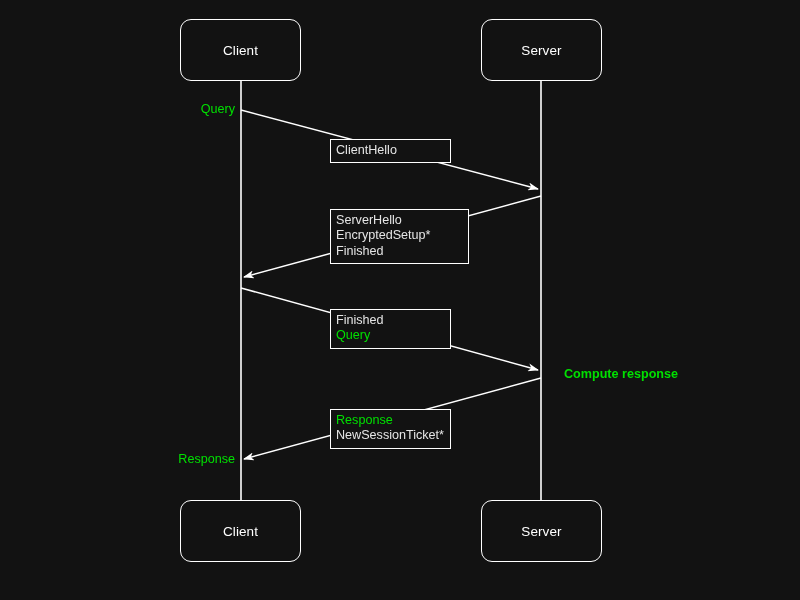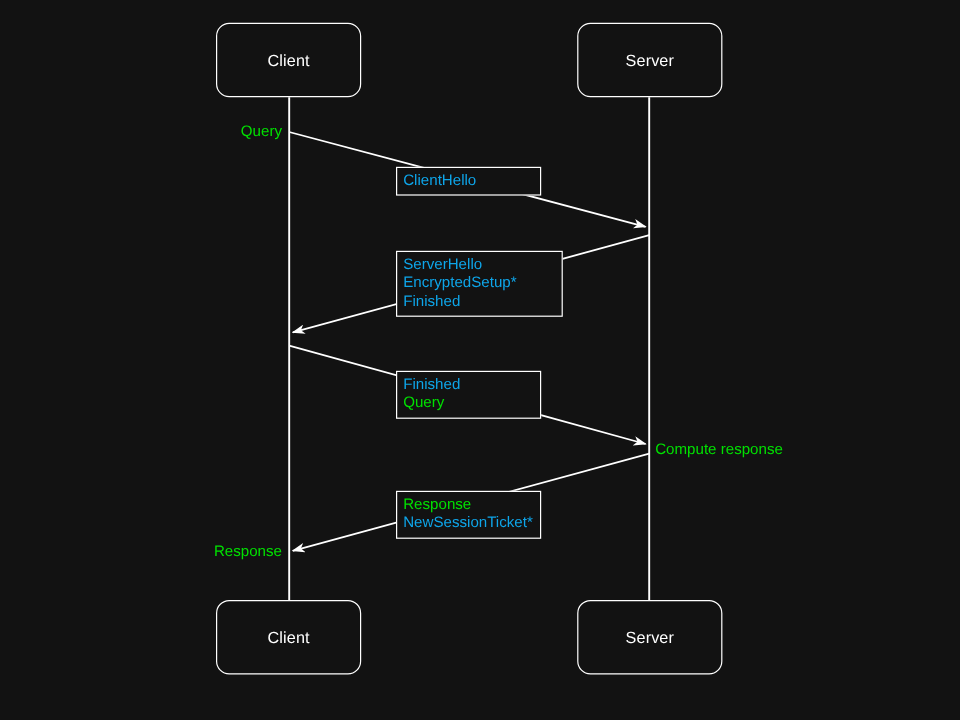--- a/index.html
+++ b/index.html
@@ -45,21 +45,21 @@
     background: #121212;
     padding: 3px 5px 4px 5px;
     line-height: 15.3px;
   }
   .msg-line {
     font-size: 12.6px;
     font-family: "Liberation Sans", sans-serif;
     white-space: nowrap;
     display: block;
   }
-  .t-white { color: #0ea5e9; }
+  .t-white { color: #e5e5e5; }
   .t-green { color: #00e000; }
   .side-label {
     position: absolute;
     font-size: 12.6px;
     font-family: "Liberation Sans", sans-serif;
     white-space: nowrap;
     color: #00e000;
   }
   .side-label.right-side { text-align: left; }
   .side-label.left-side { text-align: right; }
@@ -100,21 +100,21 @@
 
   <div class="actor-box" style="left:180px; top:500px; width:121px; height:62px;">
     <span class="actor-label">Client</span>
   </div>
   <div class="actor-box" style="left:481px; top:500px; width:121px; height:62px;">
     <span class="actor-label">Server</span>
   </div>
 
   <div class="side-label left-side" style="left:135px; top:102px; width:100px;">Query</div>
 
-  <div class="side-label right-side" style="left:546px; top:367px;">Compute response</div>
+  <div class="side-label right-side" style="left:564px; top:367px;font-weight:bold;">Compute response</div>
 
   <div class="side-label left-side" style="left:135px; top:452px; width:100px;">Response</div>
 
   <div class="msg-box" style="left:330px; top:139px; width:121px;">
     <span class="msg-line t-white">ClientHello</span>
   </div>
 
   <div class="msg-box" style="left:330px; top:209px; width:139px;">
     <span class="msg-line t-white">ServerHello</span>
     <span class="msg-line t-white">EncryptedSetup*</span>

